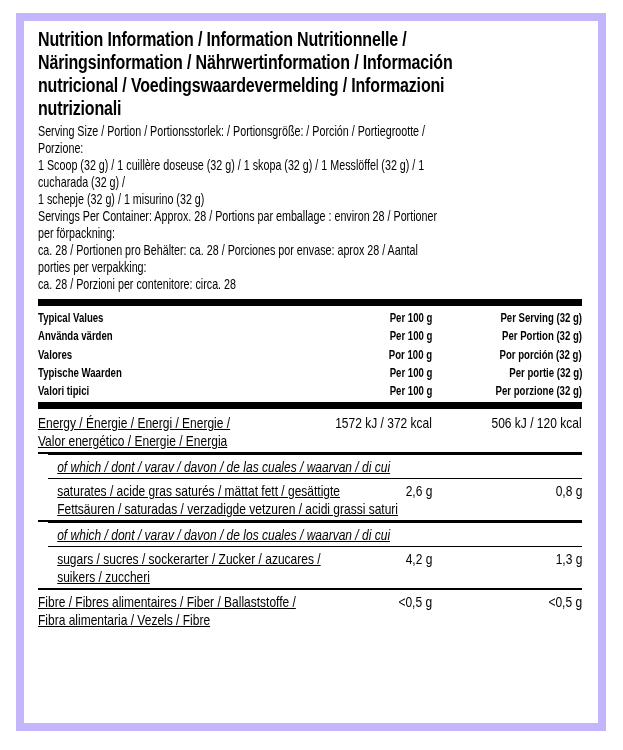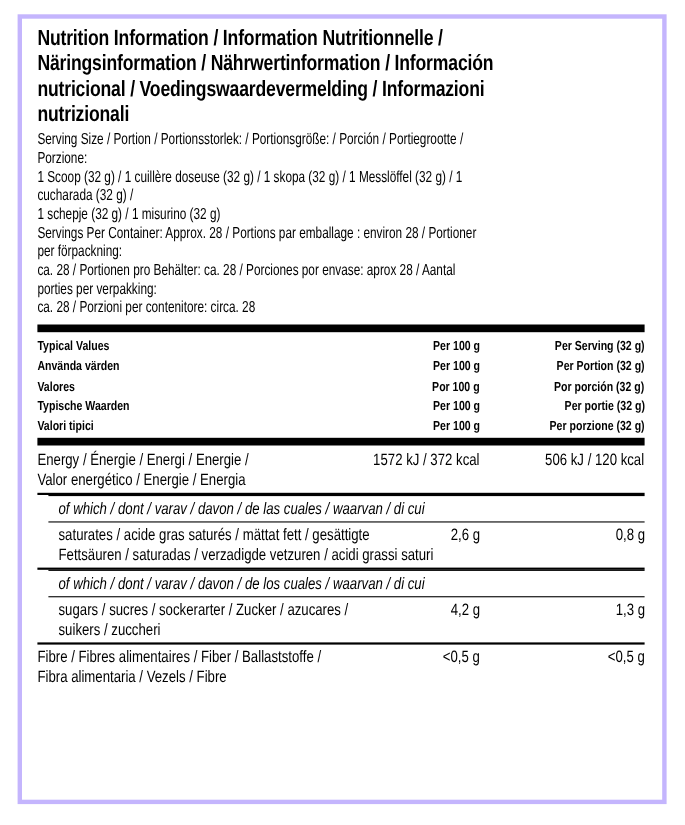--- a/index.html
+++ b/index.html
@@ -8,21 +8,21 @@
     background: #ffffff;
     font-family: "Liberation Sans", "DejaVu Sans", sans-serif;
     color: #000;
     -webkit-font-smoothing: antialiased;
   }
   .label-box {
     position: absolute;
     left: 16px; top: 13px;
     width: 590px; height: 718px;
     box-sizing: border-box;
-    border: 4px solid #c4b5fd;
+    border: 8px solid #c4b5fd;
     padding: 7px 16px 4px 14px;
     overflow: hidden;
     background: #fff;
   }
   
   .sxl  { transform: scaleX(0.80); transform-origin: 0 0; }
   .sxl74{ transform: scaleX(0.74); transform-origin: 0 0; }
   .sxr  { transform: scaleX(0.80); transform-origin: 100% 0; }
 
   .title {
@@ -43,21 +43,21 @@
   .bar.b2 { margin-top: 2px; }
 
   .hdr { margin-top: 3px; }
   .hrow { position: relative; font-weight: bold; font-size: 12px; line-height: 18.3px; }
   .hlab { white-space: nowrap; }
   .hv { position: absolute; top: 0; white-space: nowrap; }
   .hv1 { right: 150px; }
   .hv2 { right: 0; }
 
   .tbl { margin-top: 2px; }
-  .row { position: relative; padding: 2.5px 0; }
+  .row { position: relative; padding: 2.5px 0; text-decoration: underline; }
   .name { font-size: 15px; line-height: 18px; white-space: pre-line; }
   .val  { position: absolute; top: 2.5px; font-size: 15px; line-height: 18px; white-space: nowrap; }
   .v1 { right: 150px; }
   .v2 { right: 0; }
   .sub .name { padding-left: 24px; }
   .it .name { font-style: italic; }
 
   .sep { border-top: 2px solid #000; height: 0; }
   .sep.thin { border-top: 1px solid #000; margin-left: 10px; }
 </style>

